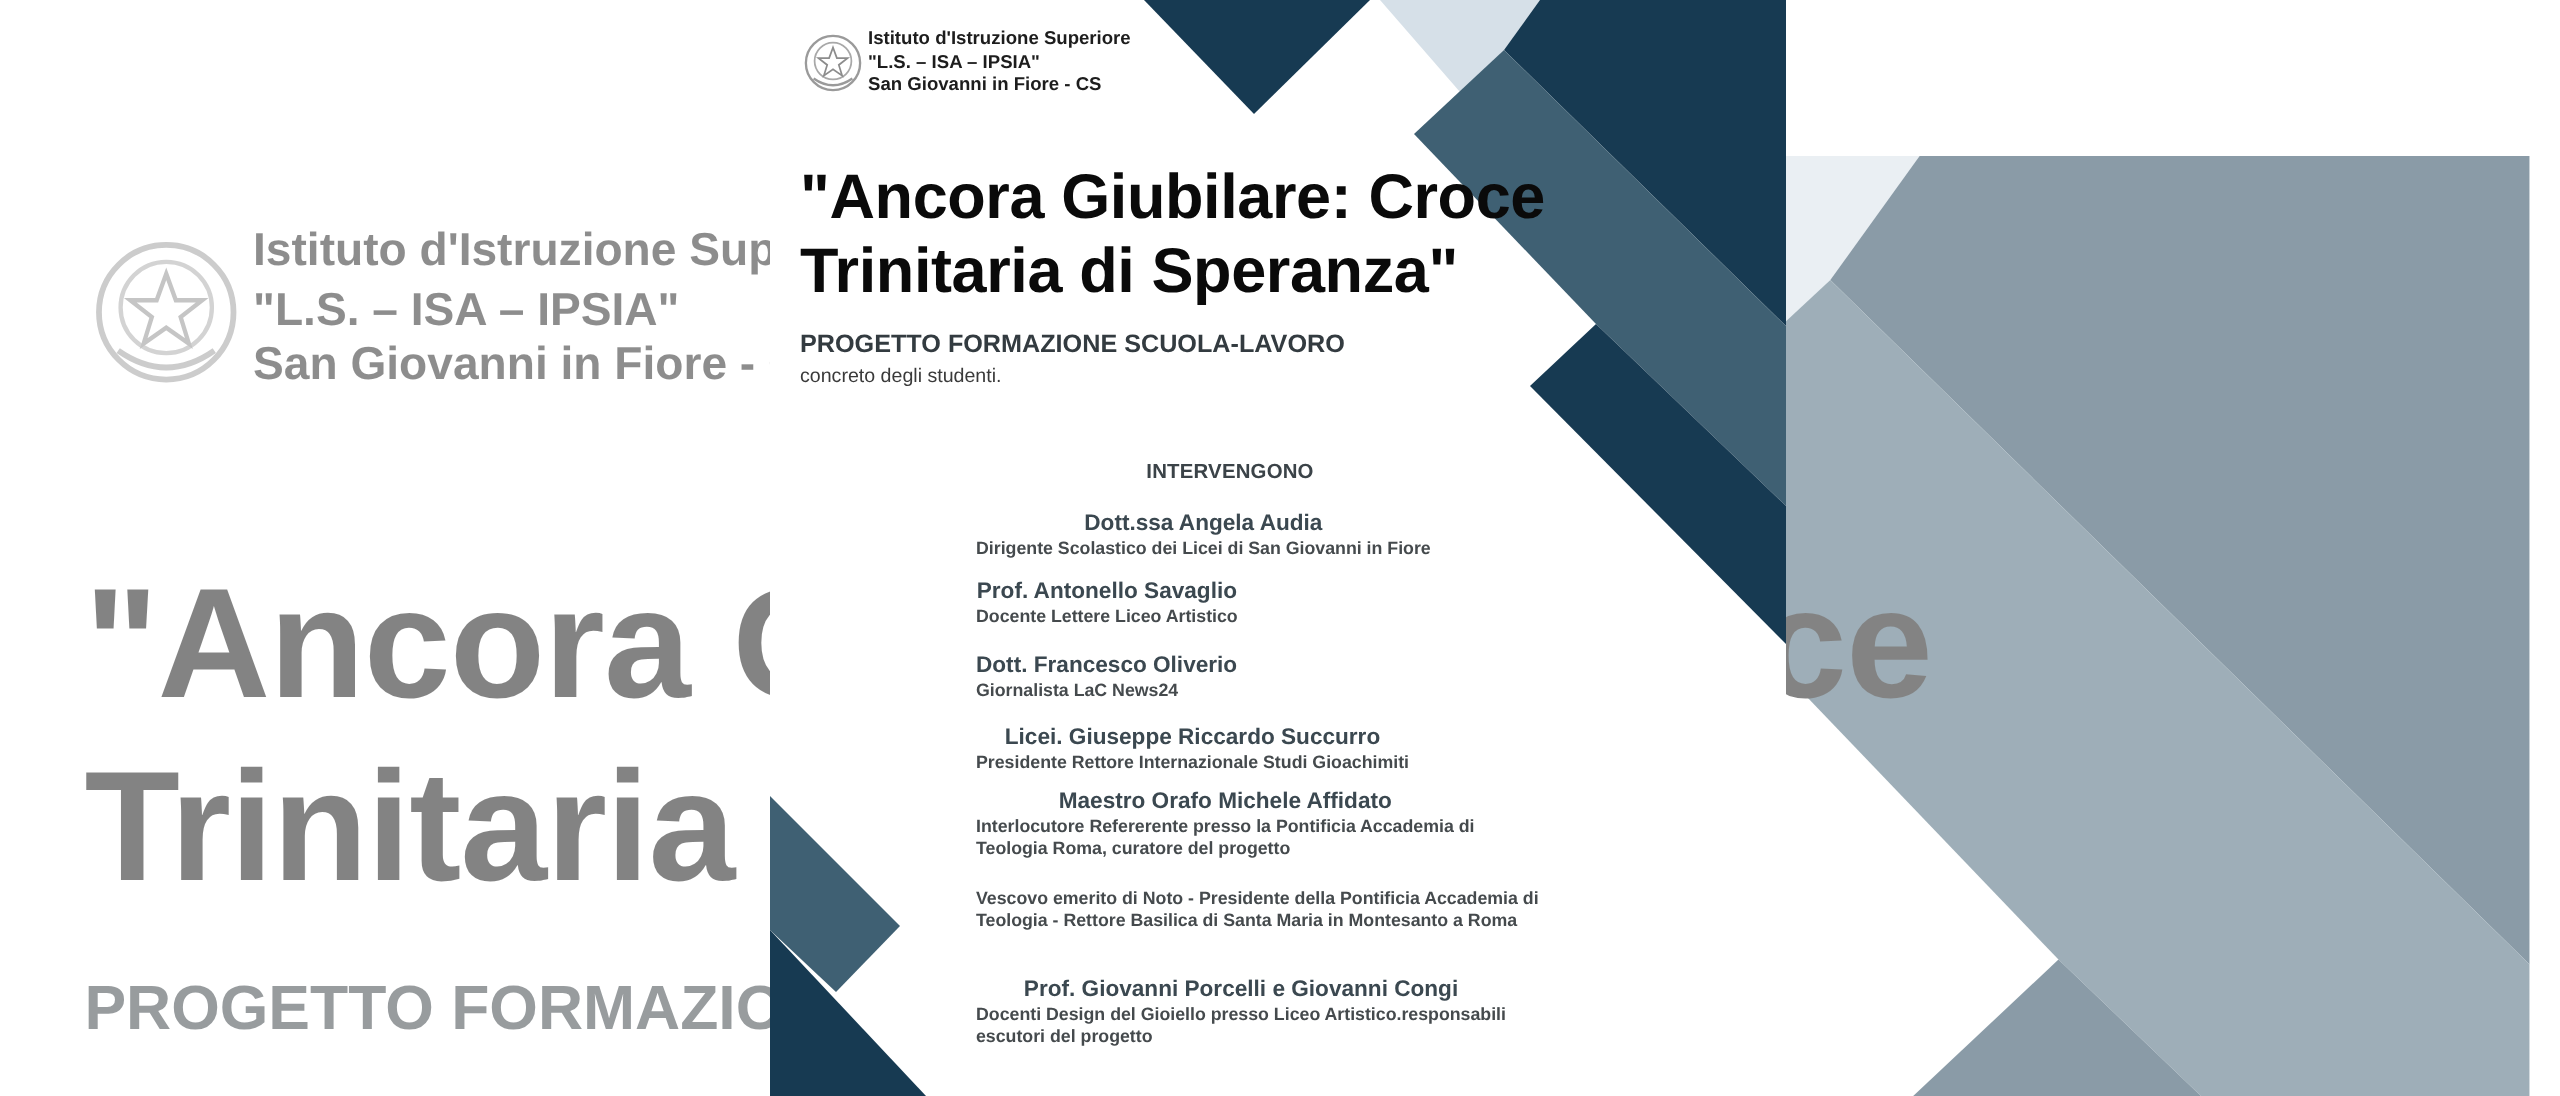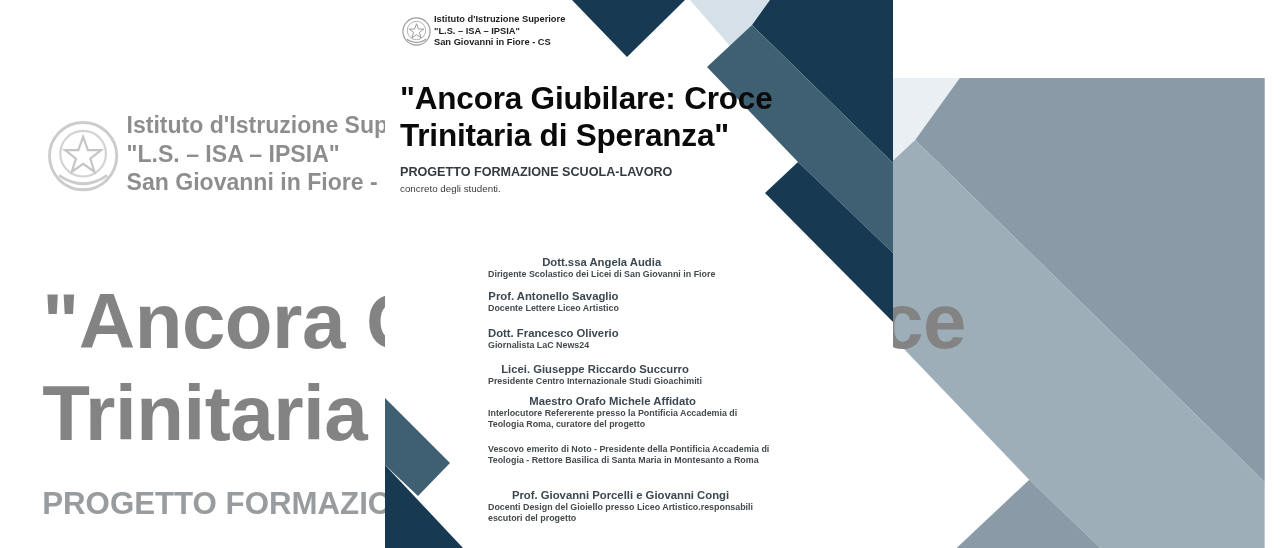--- a/index.html
+++ b/index.html
@@ -119,39 +119,40 @@
     <div>"Ancora Giubilare: Croce</div>
     <div>Trinitaria di Speranza"</div>
   </div>
 
   <div class="subtitle">PROGETTO FORMAZIONE SCUOLA-LAVORO</div>
 
   <div class="desc">
     <div>concreto degli studenti.</div>
   </div>
 
+  <div class="intervengono">INTERVENGONO</div>
 
   <div class="speaker" style="top:256px">
     <div class="name">Dott.ssa Angela Audia</div>
     <div class="role">Dirigente Scolastico dei Licei di San Giovanni in Fiore</div>
   </div>
 
   <div class="speaker" style="top:290px">
     <div class="name">Prof. Antonello Savaglio</div>
     <div class="role">Docente Lettere Liceo Artistico</div>
   </div>
 
   <div class="speaker" style="top:327px">
     <div class="name">Dott. Francesco Oliverio</div>
     <div class="role">Giornalista LaC News24</div>
   </div>
 
   <div class="speaker" style="top:363px">
     <div class="name">Licei. Giuseppe Riccardo Succurro</div>
-    <div class="role">Presidente Centro Internazionale Studi Gioachimiti</div>
+    <div class="role">Presidente Rettore Internazionale Studi Gioachimiti</div>
   </div>
 
   <div class="speaker" style="top:395px">
     <div class="name">Maestro Orafo Michele Affidato</div>
     <div class="role">Interlocutore Refererente presso la Pontificia Accademia di</div>
     <div class="role">Teologia Roma, curatore del progetto</div>
   </div>
 
   <div class="speaker" style="top:444px">
     <div class="role">Vescovo emerito di Noto - Presidente della Pontificia Accademia di</div>

